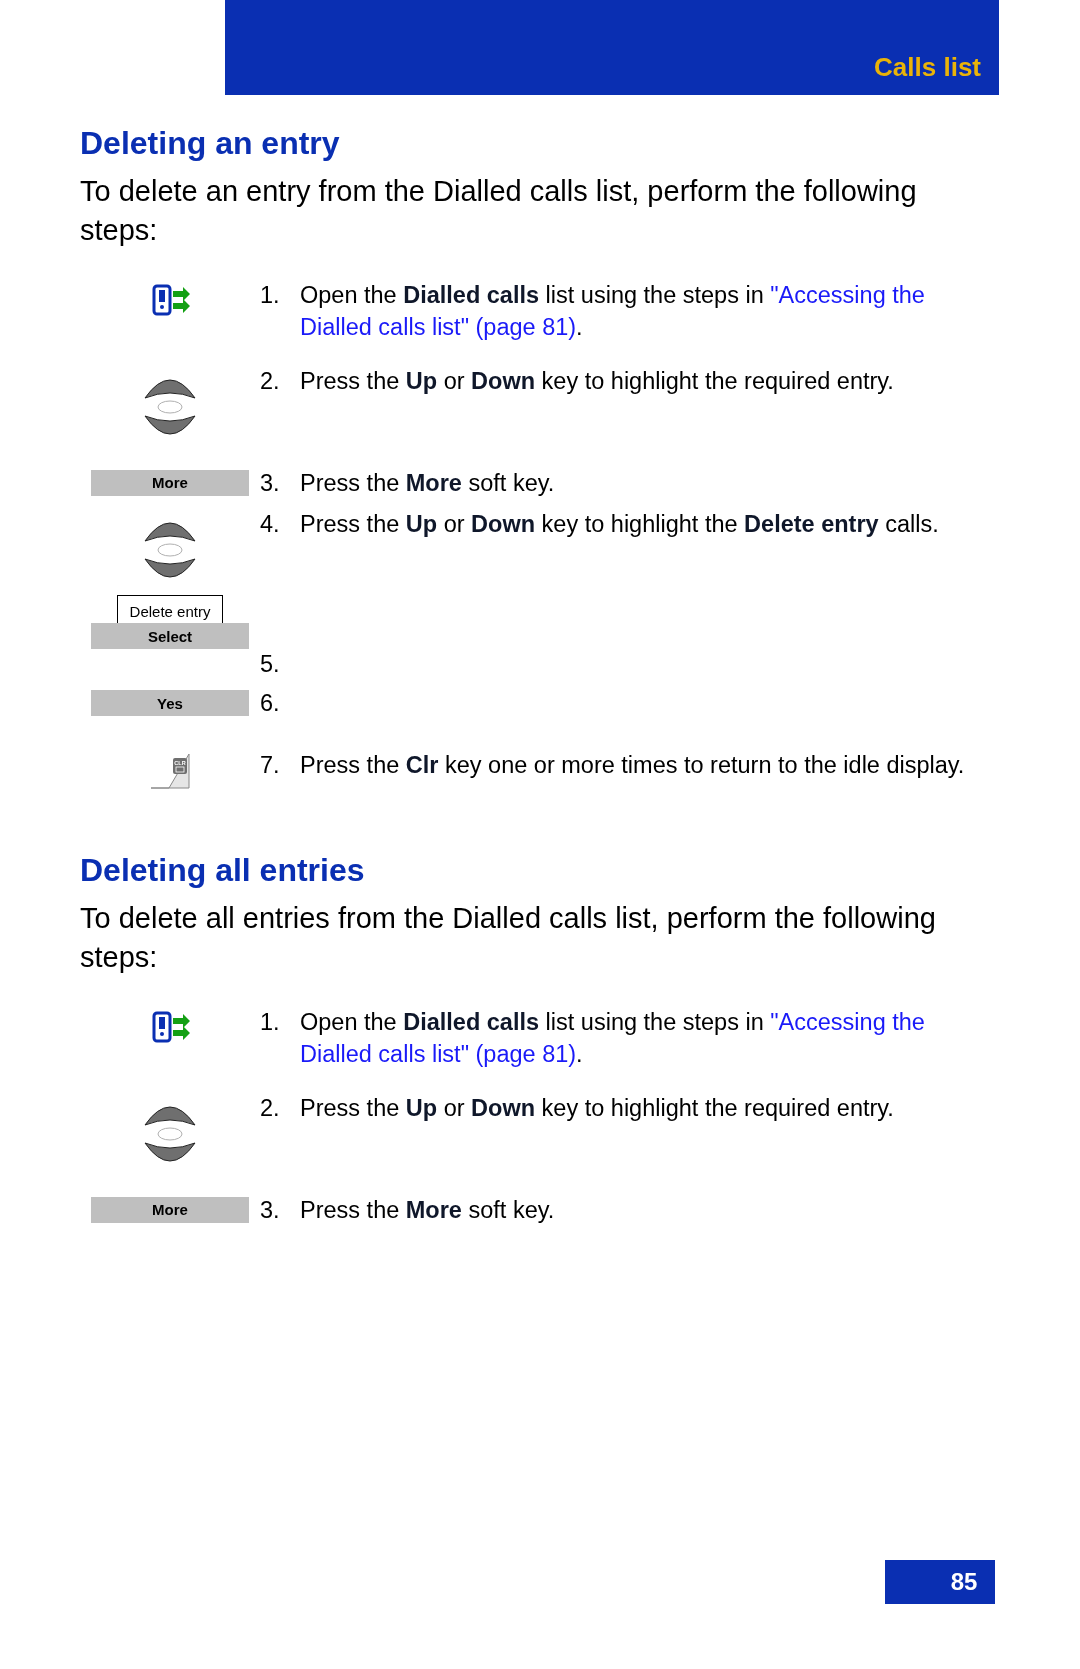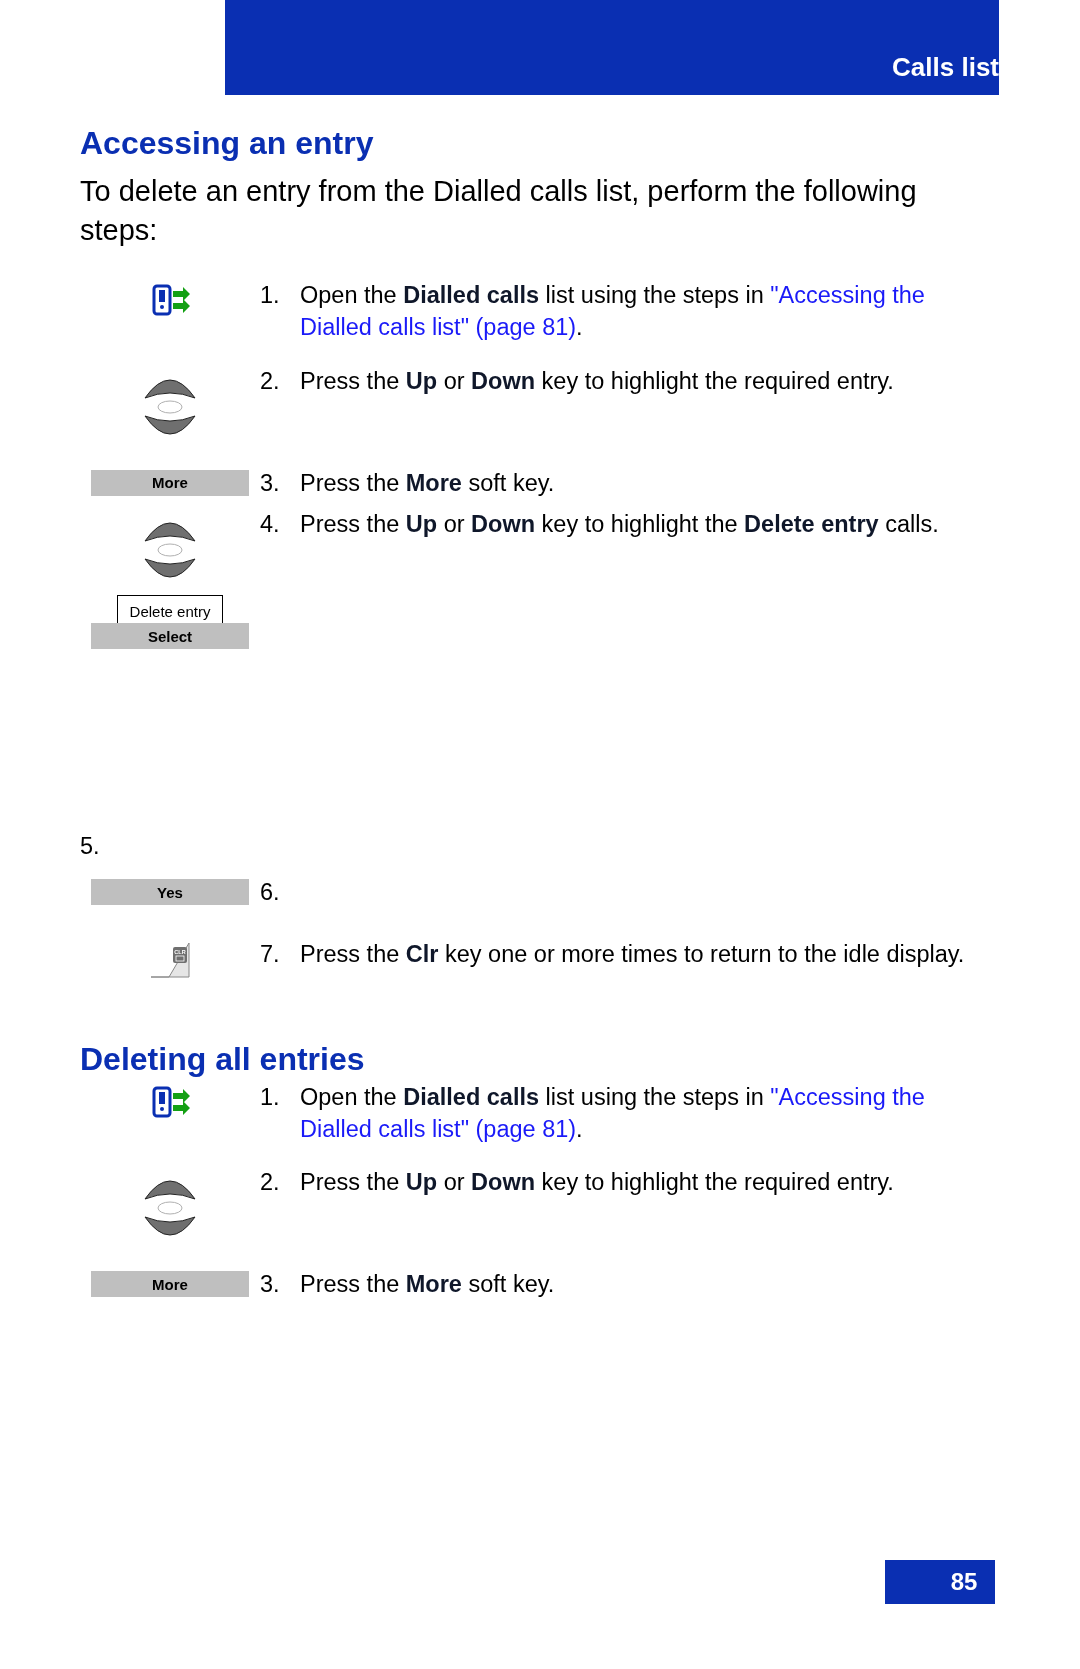--- a/index.html
+++ b/index.html
@@ -20,21 +20,22 @@
     top: 0;
     left: 225px;
     width: 774px;
     height: 95px;
     background: #0a2fb2;
   }
   .header-title {
     position: absolute;
     right: 0;
     bottom: 12px;
-    color: #ffffff;
+    padding-right: 18px;
+    color: #eab308;
     font-weight: bold;
     font-size: 26px;
     font-family: Arial, Helvetica, sans-serif;
   }
   .content {
     position: absolute;
     top: 115px;
     left: 80px;
     width: 920px;
   }
@@ -132,21 +133,21 @@
 <body>
 
 <div class="page">
 
   <div class="header-bar">
     <div class="header-title">Calls list</div>
   </div>
 
   <div class="content">
 
-    <h2 class="section">Accessing an entry</h2>
+    <h2 class="section">Deleting an entry</h2>
     <p class="intro">To delete an entry from the Dialled calls list, perform the following steps:</p>
 
     <div class="steps">
 
       <div class="step-row">
         <div class="icon-col">
           <svg class="dialled-svg" viewBox="0 0 40 36">
             <rect x="4" y="4" width="16" height="28" rx="3" fill="#fff" stroke="#0a2fb2" stroke-width="3"></rect>
             <rect x="9" y="8" width="6" height="12" fill="#0a2fb2"></rect>
             <circle cx="12" cy="25" r="2" fill="#0a2fb2"></circle>
@@ -200,21 +201,21 @@
           <div class="menu-box">Delete entry</div>
         </div>
         <div class="text-col">
           <span class="num">4.</span>
           <span>
             <span>Press the </span><span class="term-blue">Up</span><span> or </span><span class="term-blue">Down</span><span> key to highlight the </span><span class="term-blue">Delete entry</span><span> calls.</span>
           </span>
         </div>
       </div>
 
-      <div class="step-row" style="margin-bottom:14px; margin-top:22px;flex-direction:column;">
+      <div class="step-row" style="margin-bottom:7px; margin-top:22px;">
         <div class="icon-col" style="transform:translateY(-28px);">
           <div class="softkey">Select</div>
         </div>
         <div class="text-col">
           <span class="num">5.</span>
         </div>
       </div>
 
       <div class="step-row" style="margin-bottom:30px;">
         <div class="icon-col">
@@ -240,20 +241,21 @@
             <span>Press the </span><span class="term-blue">Clr</span><span> key one or more times to return to the idle display.</span>
           </span>
         </div>
       </div>
 
     </div>
 
     <div class="gap-tall"></div>
 
     <h2 class="section">Deleting all entries</h2>
+    <p class="intro">To delete all entries from the Dialled calls list, perform the following steps:</p>
 
     <div class="steps">
 
       <div class="step-row">
         <div class="icon-col">
           <svg class="dialled-svg" viewBox="0 0 40 36">
             <rect x="4" y="4" width="16" height="28" rx="3" fill="#fff" stroke="#0a2fb2" stroke-width="3"></rect>
             <rect x="9" y="8" width="6" height="12" fill="#0a2fb2"></rect>
             <circle cx="12" cy="25" r="2" fill="#0a2fb2"></circle>
             <path d="M23 9 L33 9 L33 5 L40 12 L33 19 L33 15 L23 15 Z" fill="#14a014"></path>

